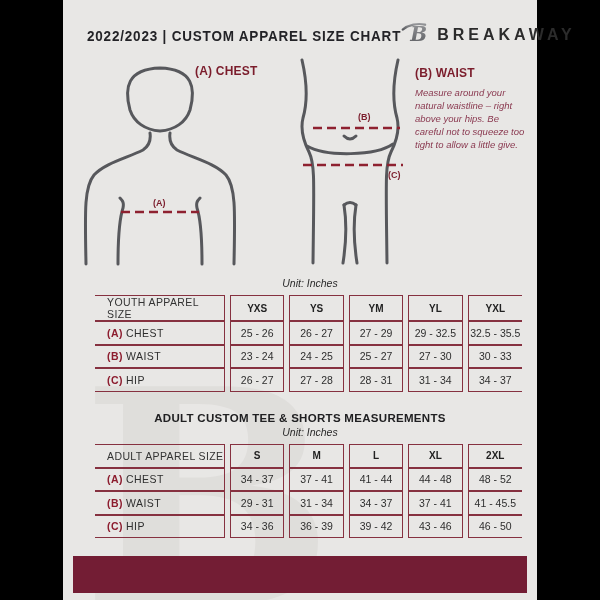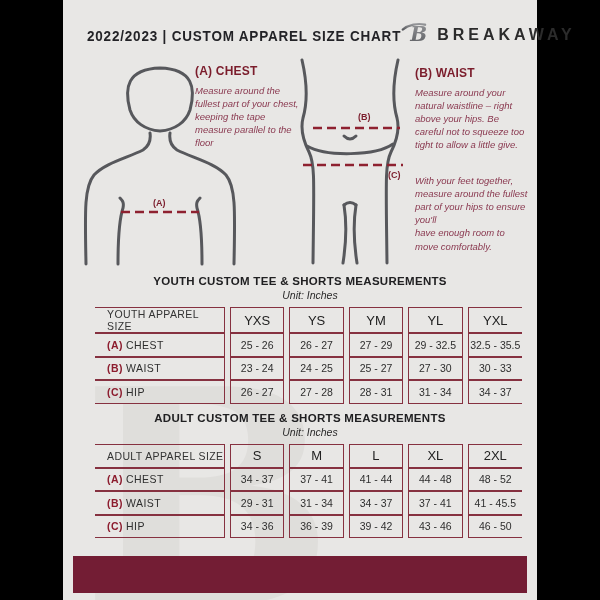--- a/index.html
+++ b/index.html
@@ -43,21 +43,21 @@
   table { border-collapse:separate; border-spacing:5px 0; width:437px; table-layout:fixed; }
   th, td {
     border-top:1.4px solid #863140; border-bottom:1.4px solid #863140;
     height:21.5px; padding:0; font-size:10.5px; color:#2e2e2e; text-align:center;
     font-weight:normal; background:transparent;
   }
   .col-label { text-align:left; padding-left:12px; border-right:1.4px solid #863140; letter-spacing:0.4px; }
   th.col-label { font-size:10.5px; color:#333; }
   .val { border-left:1.4px solid #863140; border-right:1.4px solid #863140; }
   .val.last { border-right:none; }
-  th.val { font-weight:normal; font-size:13px; color:#222; }
+  th.val { font-weight:bold; font-size:10px; color:#222; }
   .row-key { font-weight:bold; color:#8c1c2e; }
   .row-name { color:#2e2e2e; letter-spacing:0.4px; }
   
   .watermark {
     position:absolute; left:18px; top:392px; z-index:0;
     font-family:"DejaVu Serif", serif; font-weight:bold;
     font-size:300px; line-height:0.72; color:#d9d7d4; opacity:0.55;
     pointer-events:none;
   }
   .footer-bar {
@@ -102,21 +102,20 @@
         <path class="diagram-stroke" d="M 139 204 C 139 178 138 160 134 148 C 133 143 134 141 137 138"></path>
         <path class="dash" d="M 58 152 L 136 152"></path>
         <text class="diag-label" x="90" y="146">(A)</text>
       </svg>
     </div>
 
     <div class="instr" style="left:132px; top:6px; width:106px;">
       <div class="instr-head">
         <span>(A)</span> <span>CHEST</span>
       </div>
-      <div class="instr-text">Measure around the fullest part of your chest, keeping the tape measure parallel to the floor</div>
     </div>
 
     <div class="fig" style="left:217px; top:0;">
       <svg width="135" height="207" viewBox="0 0 135 207">
         <path class="diagram-stroke" d="M 22 2 C 28 28 27 46 23 60 C 20 72 24 84 29 94 C 35 106 34 122 33 205"></path>
         <path class="diagram-stroke" d="M 118 2 C 112 28 113 46 117 60 C 120 72 116 84 111 94 C 105 106 106 122 107 205"></path>
         <path class="diagram-stroke" d="M 64 78 Q 70 84 76 78" stroke-width="2.4"></path>
         <path class="diagram-stroke" d="M 27 88 C 46 99 96 98 113 86" stroke-width="2.4"></path>
         <path class="diagram-stroke" d="M 64 147 Q 70 142 76 147" stroke-width="2.4"></path>
         <path class="diagram-stroke" d="M 64 147 C 67 166 66 186 63 205"></path>
@@ -129,27 +128,24 @@
     </div>
 
     <div class="instr" style="left:352px; top:8px; width:114px;">
       <div class="instr-head">
         <span>(B)</span> <span>WAIST</span>
       </div>
       <div class="instr-text">Measure around your natural waistline – right above your hips. Be careful not to squeeze too tight to allow a little give.</div>
     </div>
 
     <div class="instr" style="left:352px; top:110px; width:114px;">
-      <div class="instr-text">With your feet together, measure around the fullest part of your hips to ensure you'll
-have enough room to move comfortably.</div>
     </div>
   </div>
 
   <div class="section" style="top:275px;">
-    <div class="sec-title">YOUTH CUSTOM TEE &amp; SHORTS MEASUREMENTS</div>
     <div class="sec-unit">Unit: Inches</div>
     <div class="tbl-wrap">
       <table>
         <colgroup>
             <col style="width:130px">
             <col>
             <col>
             <col>
             <col>
             <col>

